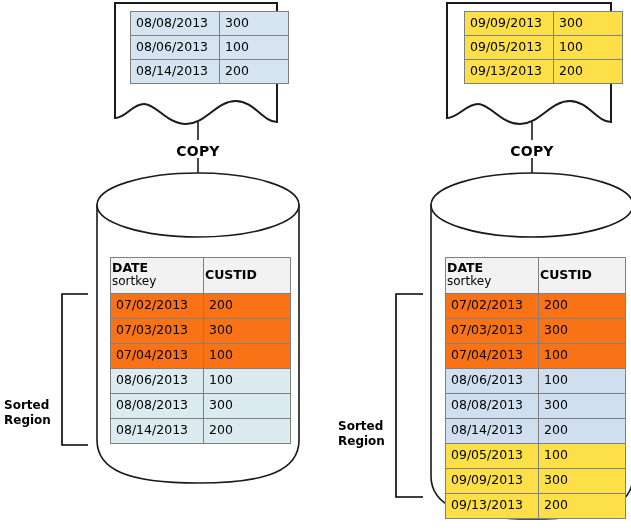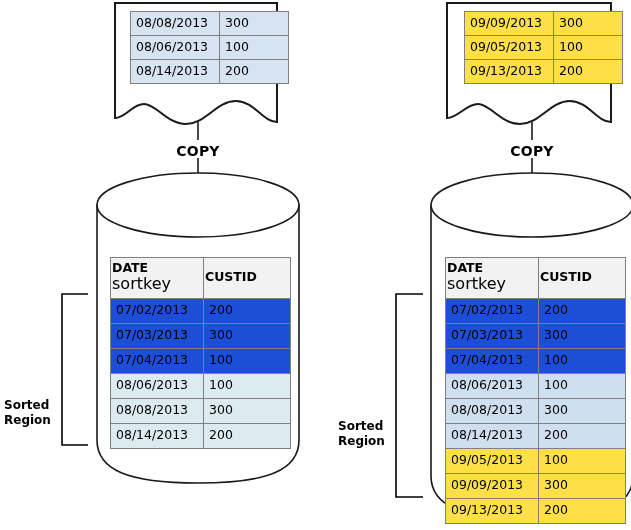--- a/index.html
+++ b/index.html
@@ -52,37 +52,37 @@
     z-index: 4;
   }
   .doc-table td.c-date { width: 78px; }
   .doc-table td.c-cust { width: 58px; }
   .doc-table td { height: 16px; }
 
   .fill-blue   { background: #d6e3f0; }
   .fill-orange { background: #fde047; }
   .fill-cyan   { background: #dbebf0; }
   .fill-blue2  { background: #cfdfef; }
-  .fill-white  { background: #1d4ed8; }
+  .fill-white  { background: #f97316; }
 
   
   .db-table {
     position: absolute;
     z-index: 4;
   }
   .db-table th {
     background: #f2f2f2;
     font-weight: bold;
     font-size: 12.5px;
     padding: 3px 4px 4px 1px;
   }
   .db-table th .sub {
     display: block;
     font-weight: normal;
-    font-size: 16px;
+    font-size: 12px;
   }
   .db-table td { height: 17px; }
   .db-table .c-date { width: 82px; }
   .db-table .c-cust { width: 76px; }
 
   
   .copy-label {
     position: absolute;
     font-size: 14px;
     font-weight: bold;

